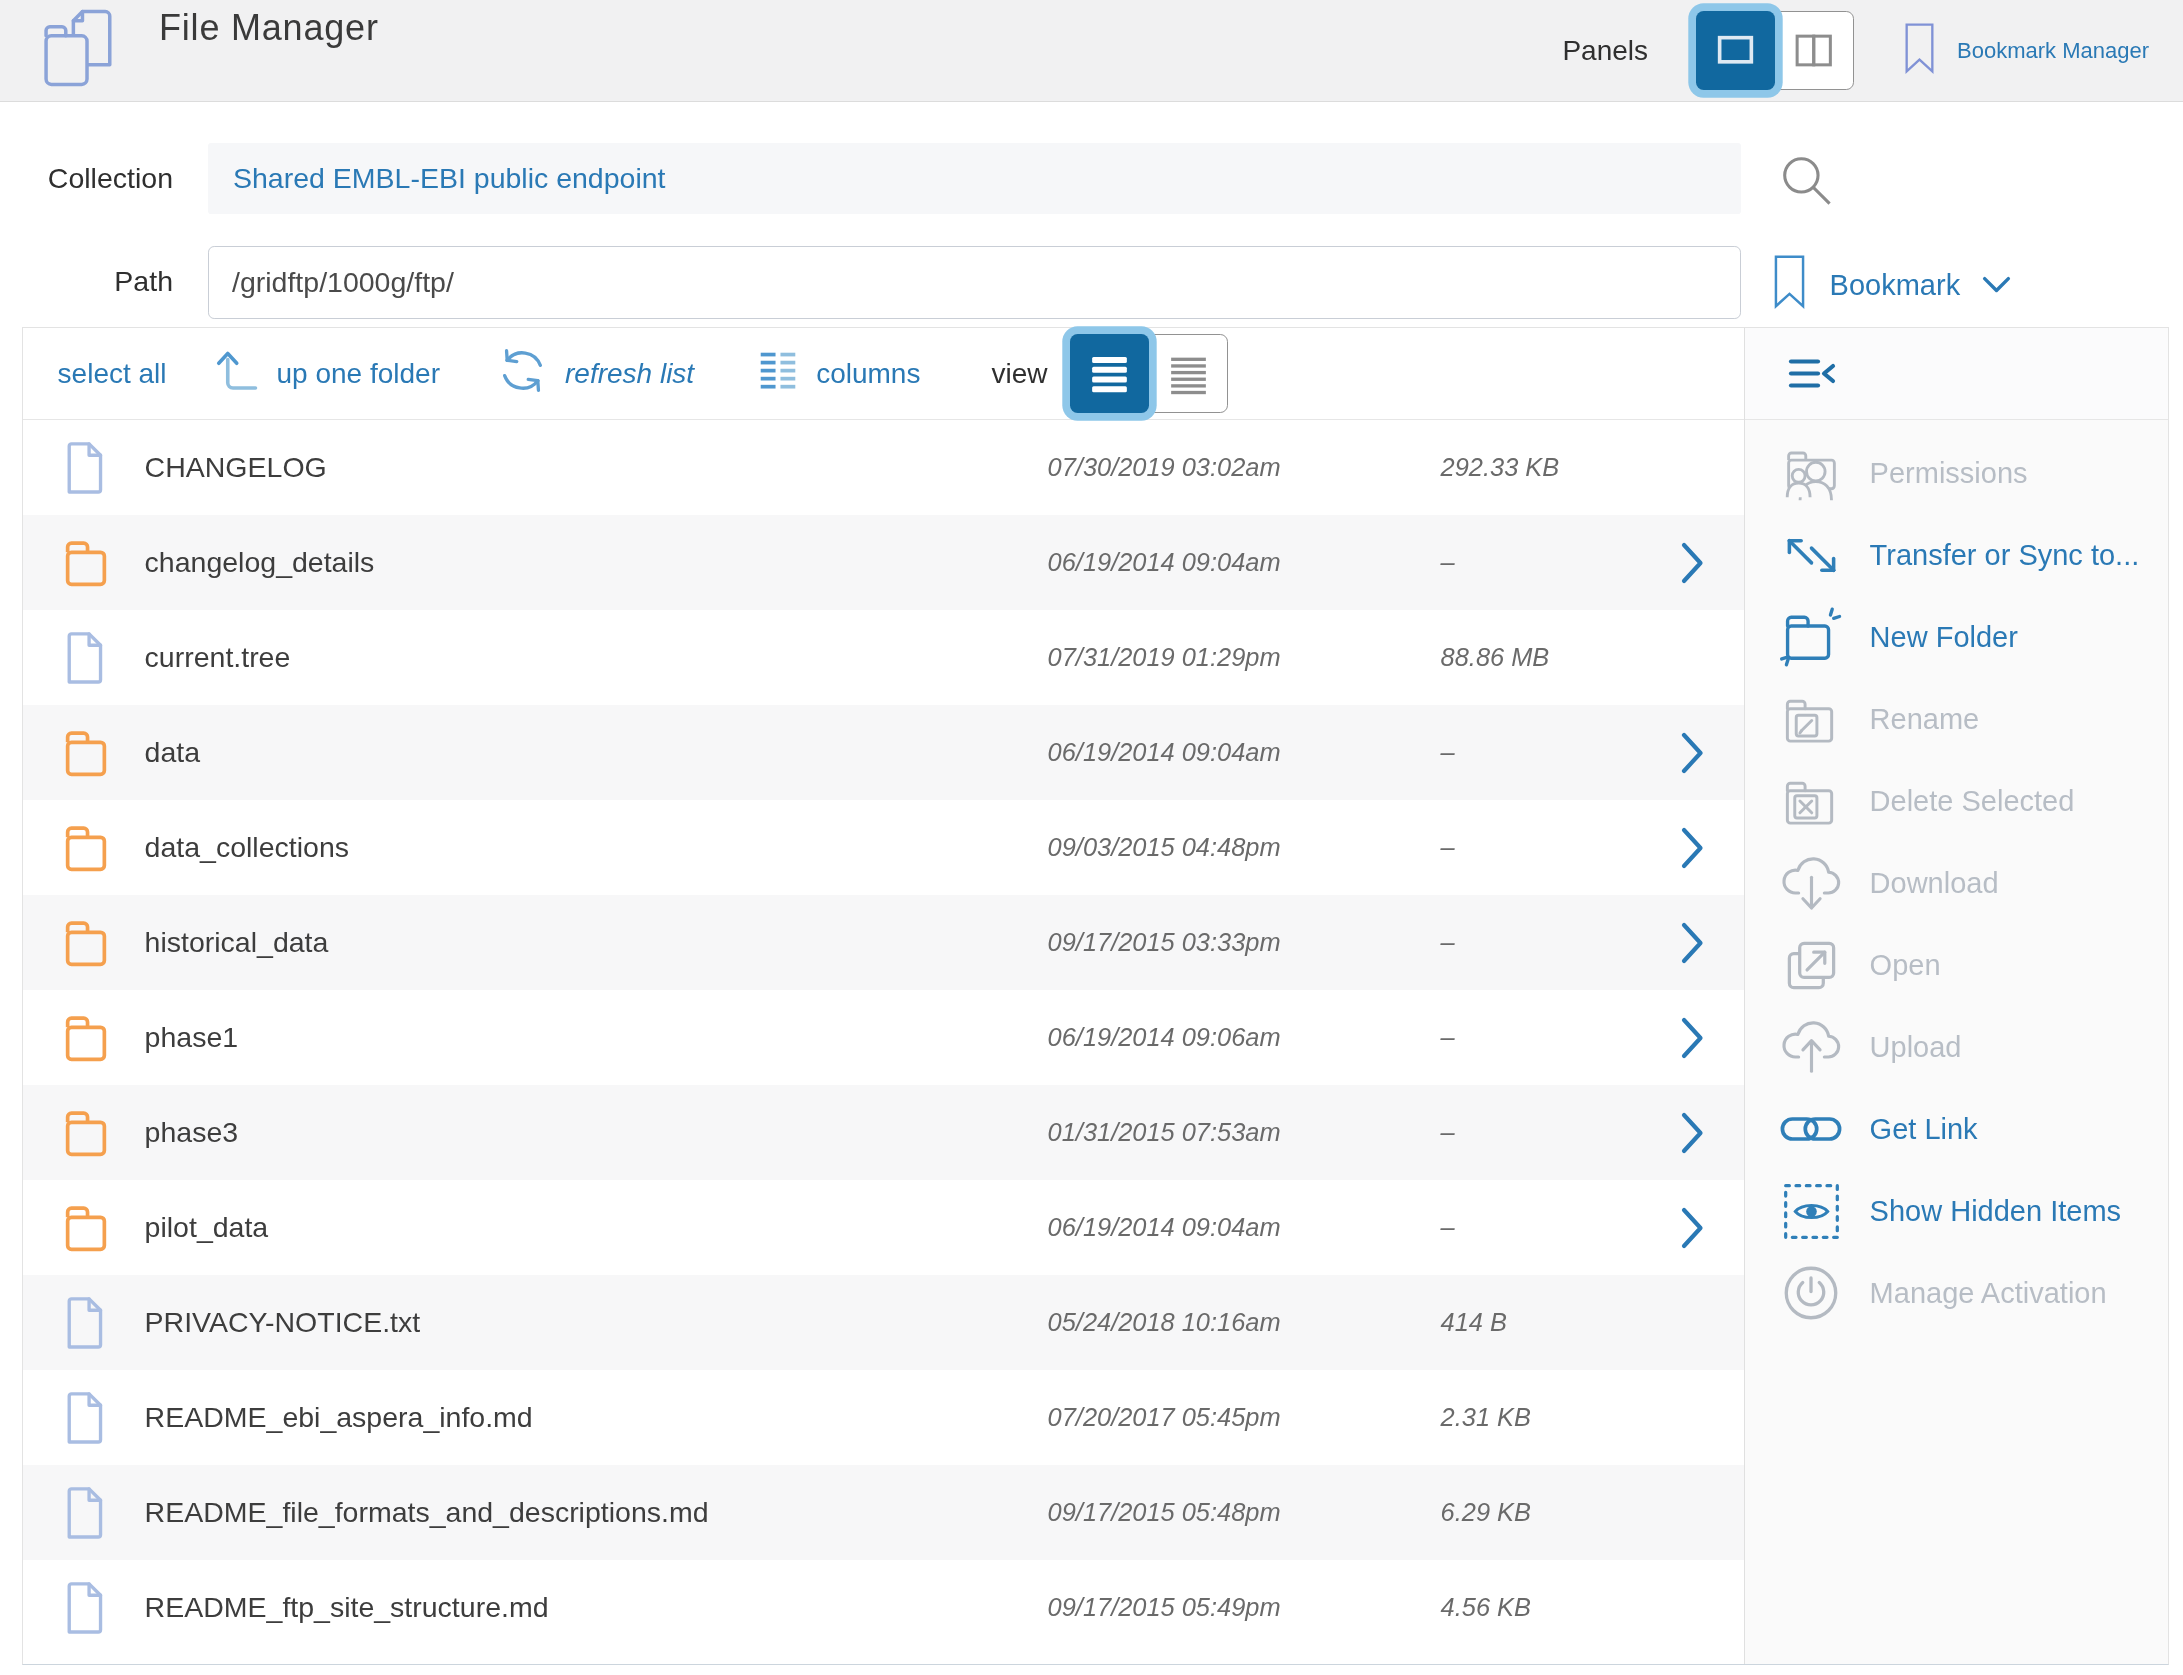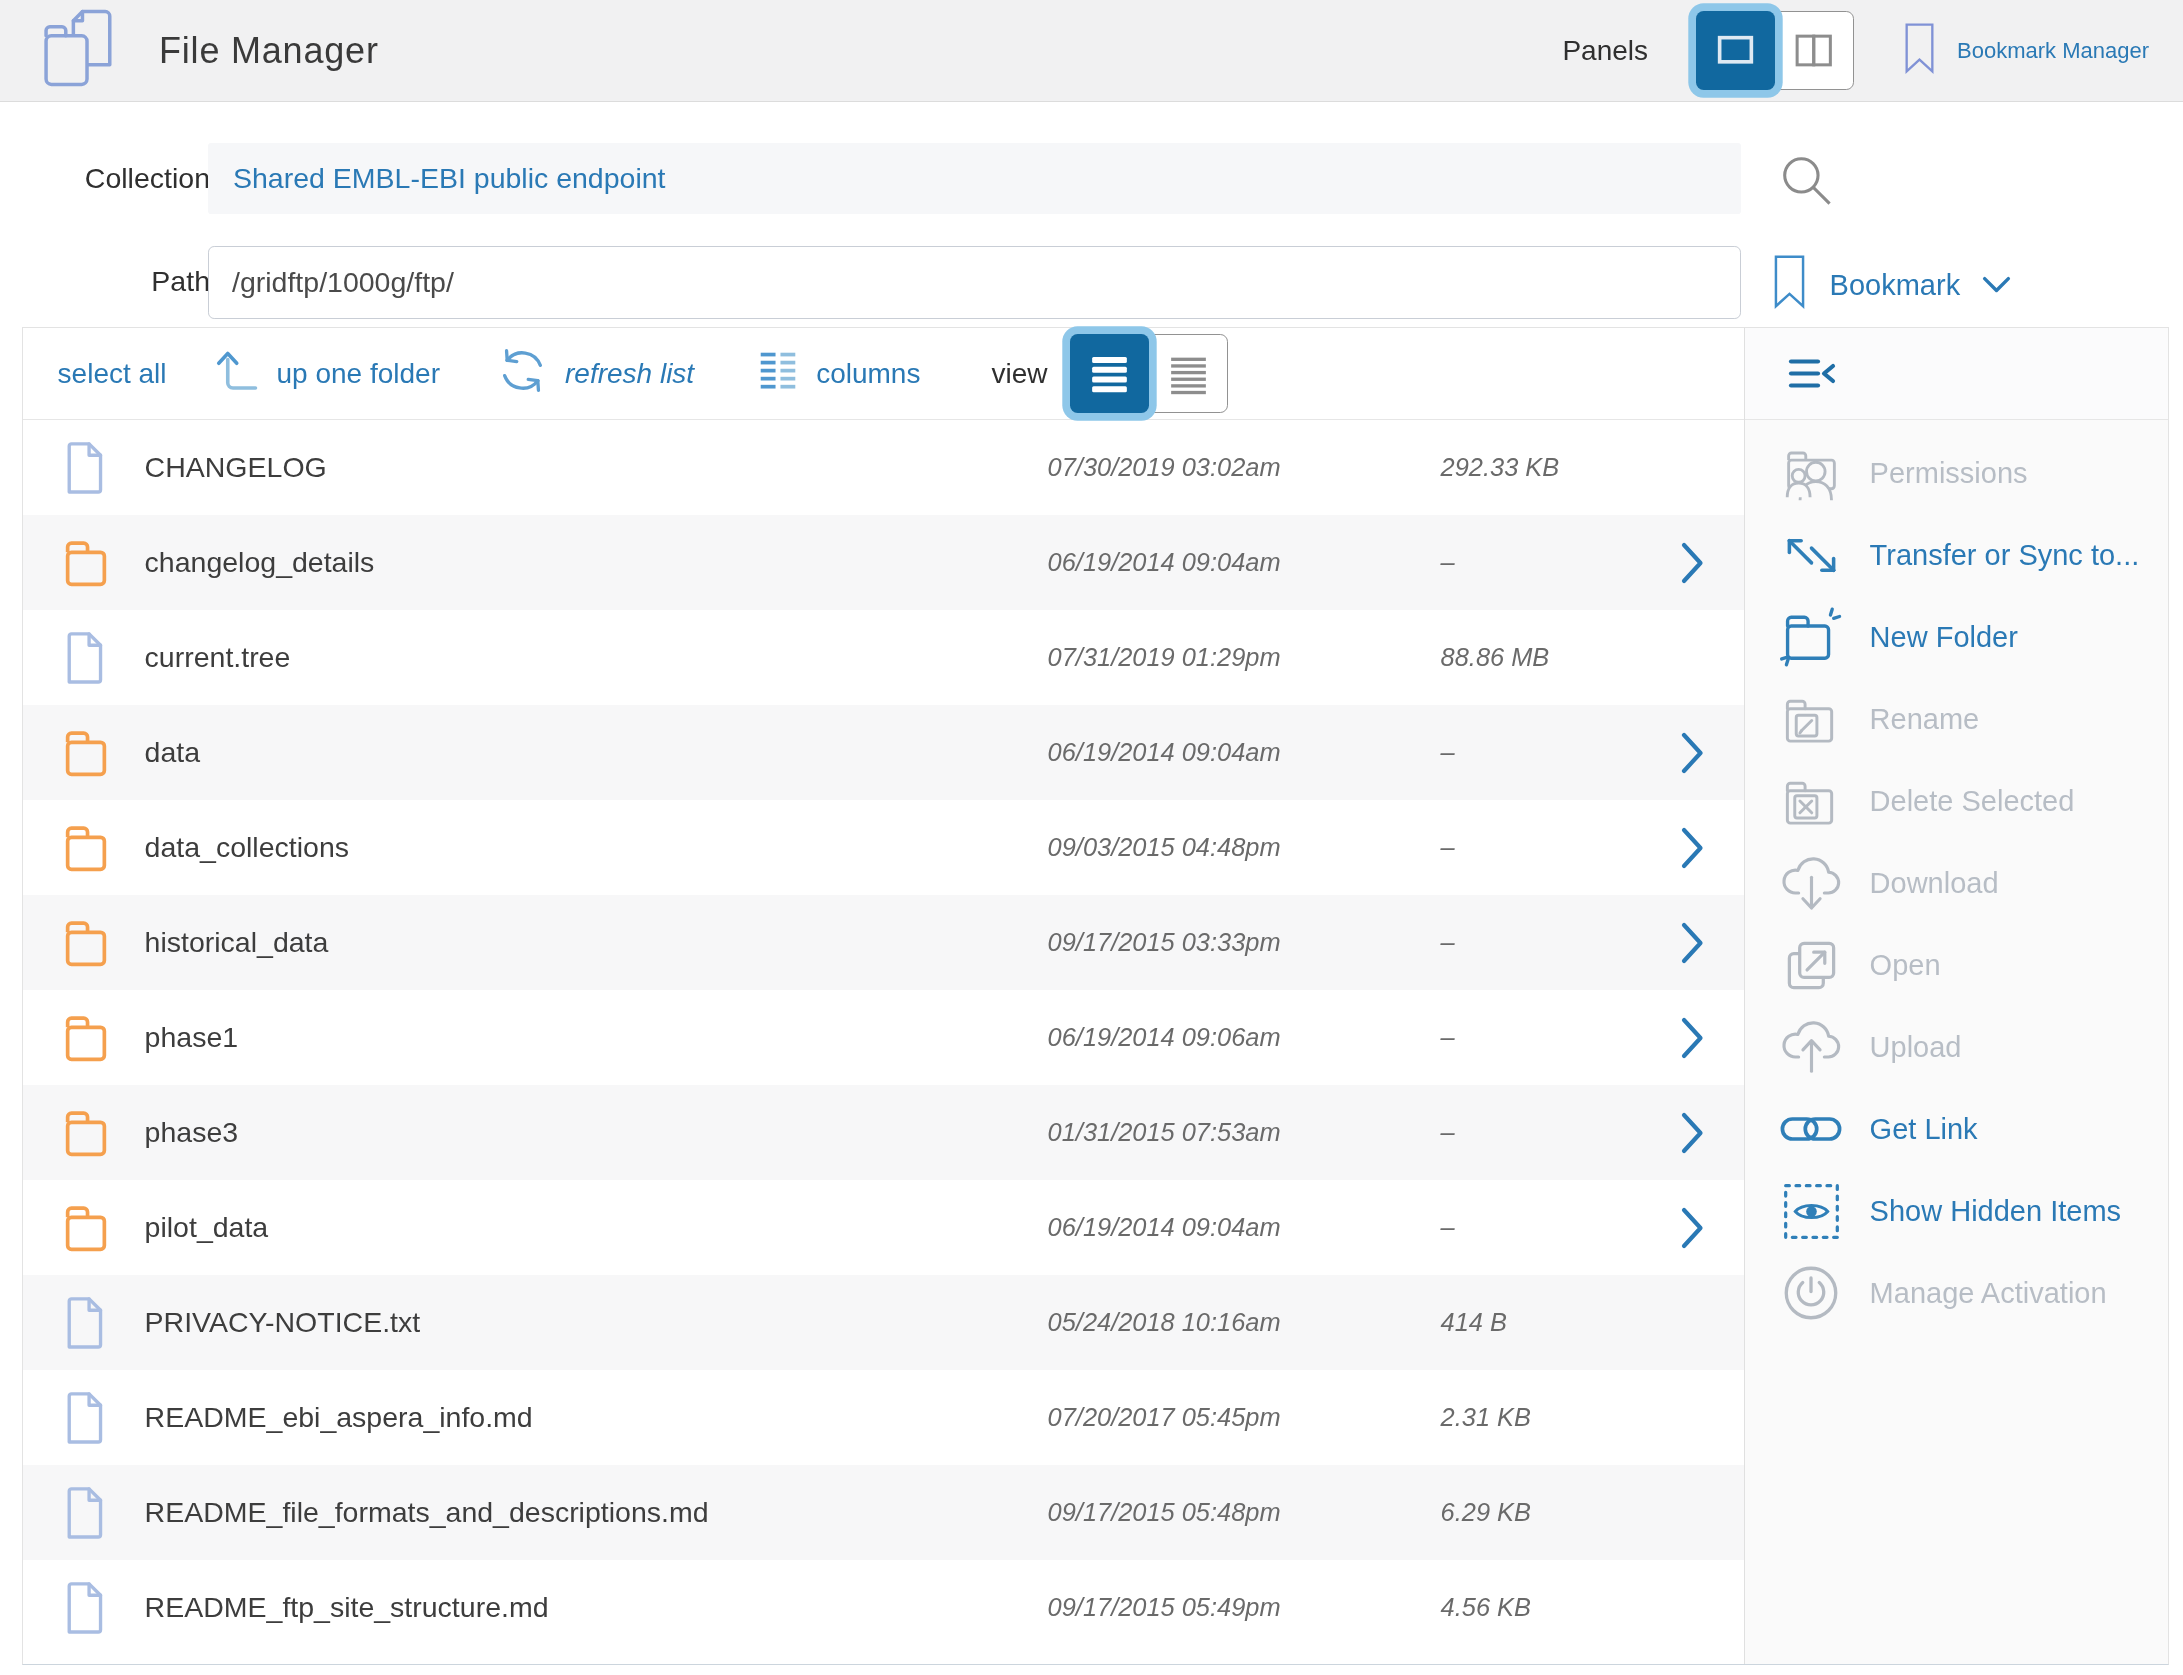--- a/index.html
+++ b/index.html
@@ -9,38 +9,38 @@
     background:#ffffff;font-family:"Liberation Sans", sans-serif;
     -webkit-font-smoothing:antialiased;
   }
   
   .app-header{
     position:absolute;left:0;top:0;width:2183px;height:102px;background:#f1f1f2;
     border-bottom:1.5px solid #dcdcdc;box-sizing:border-box;
     display:flex;align-items:center;justify-content:space-between;
     padding:0 34px 0 40px;
   }
-  .hdr-left{display:flex;align-items:center;gap:28px;}
+  .hdr-left{display:flex;align-items:flex-start;gap:28px;}
   .page-title{font-size:36px;font-weight:500;color:#3a3a3a;margin:0;letter-spacing:0.8px;}
   .hdr-right{display:flex;align-items:center;gap:48px;}
   .panels-label{font-size:28px;color:#2f2f2f;}
   .panels-toggle,.view-toggle{display:flex;align-items:center;}
   .tbtn{
     width:79px;height:79px;box-sizing:border-box;padding:0;
     display:flex;align-items:center;justify-content:center;
     background:#ffffff;border:1.5px solid #929292;cursor:pointer;
   }
   .tbtn.right{border-radius:0 7.7px 7.7px 0;}
   .tbtn.selected{
     background:#11689f;border:none;border-radius:7.7px;
     box-shadow:0 0 0 7.7px #8ec7e9;position:relative;z-index:2;
   }
   .bm-mgr{display:flex;align-items:center;gap:20px;font-size:22px;color:#2a79b5;cursor:pointer;}
   
-  .ep-label{position:absolute;left:0;width:173px;text-align:right;font-size:28.5px;color:#2f2f2f;padding-left:37px;}
+  .ep-label{position:absolute;left:0;width:173px;text-align:right;font-size:28.5px;color:#2f2f2f;}
   .lbl-collection{top:162px;}
   .lbl-path{top:265px;}
   .collection-field{
     position:absolute;left:208px;top:143px;width:1533px;height:71px;box-sizing:border-box;
     background:#f6f7f9;border-radius:3.1px;display:flex;align-items:center;
     padding:0 25px;font-size:28.5px;color:#2a79b5;cursor:pointer;
   }
   .path-field{
     position:absolute;left:208px;top:246px;width:1533px;height:73px;box-sizing:border-box;
     background:#ffffff;border:1.5px solid #c9ced6;border-radius:6.2px;

